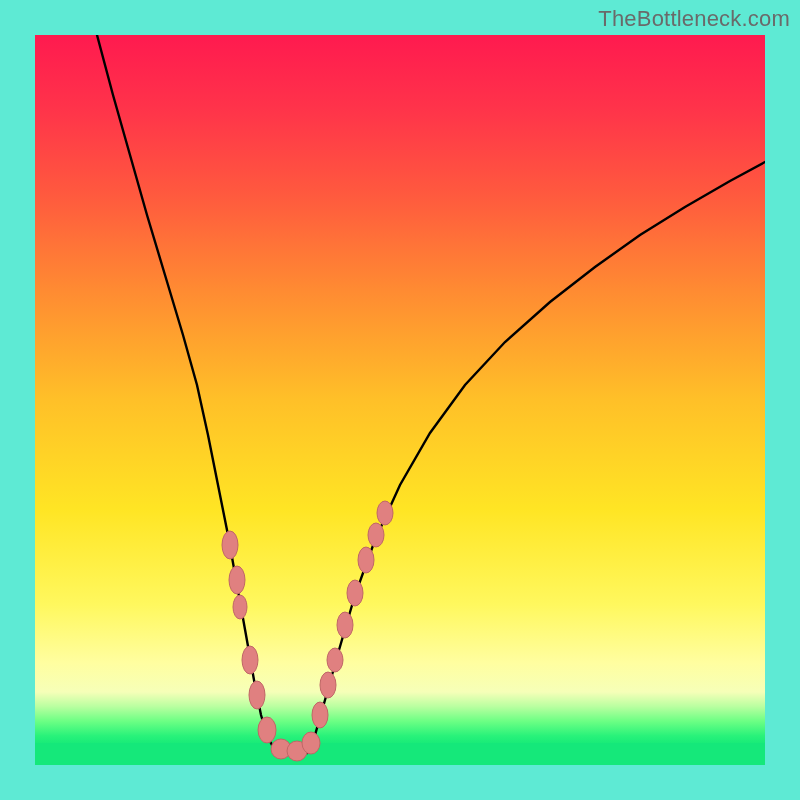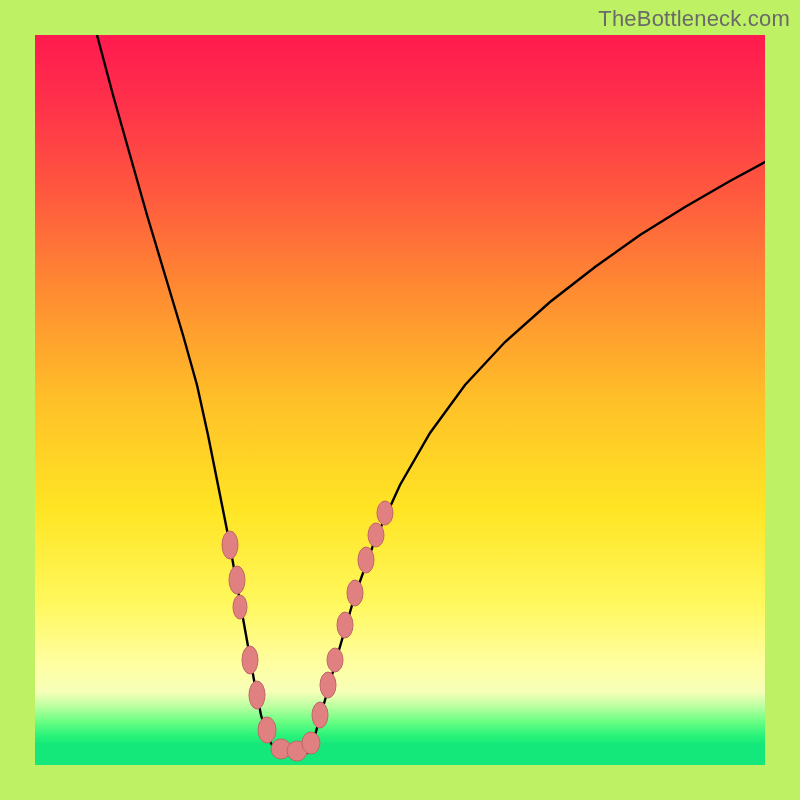--- a/index.html
+++ b/index.html
@@ -8,21 +8,21 @@
     width: 800px;
     height: 800px;
     background: #000;
     overflow: hidden;
     font-family: Arial, Helvetica, sans-serif;
   }
   .frame {
     position: absolute;
     left: 0; top: 0;
     width: 800px; height: 800px;
-    background: #bef264;
+    background: #5eead4;
   }
   .plot-area {
     position: absolute;
     left: 35px;
     top: 35px;
     width: 730px;
     height: 730px;
     overflow: hidden;
   }
   .gradient {

